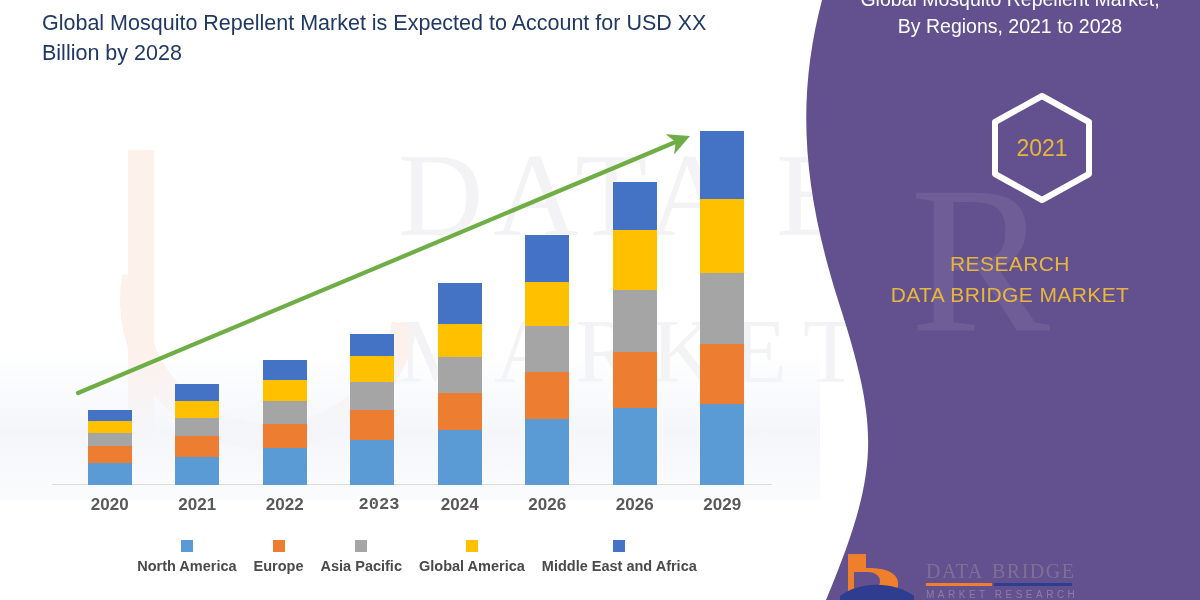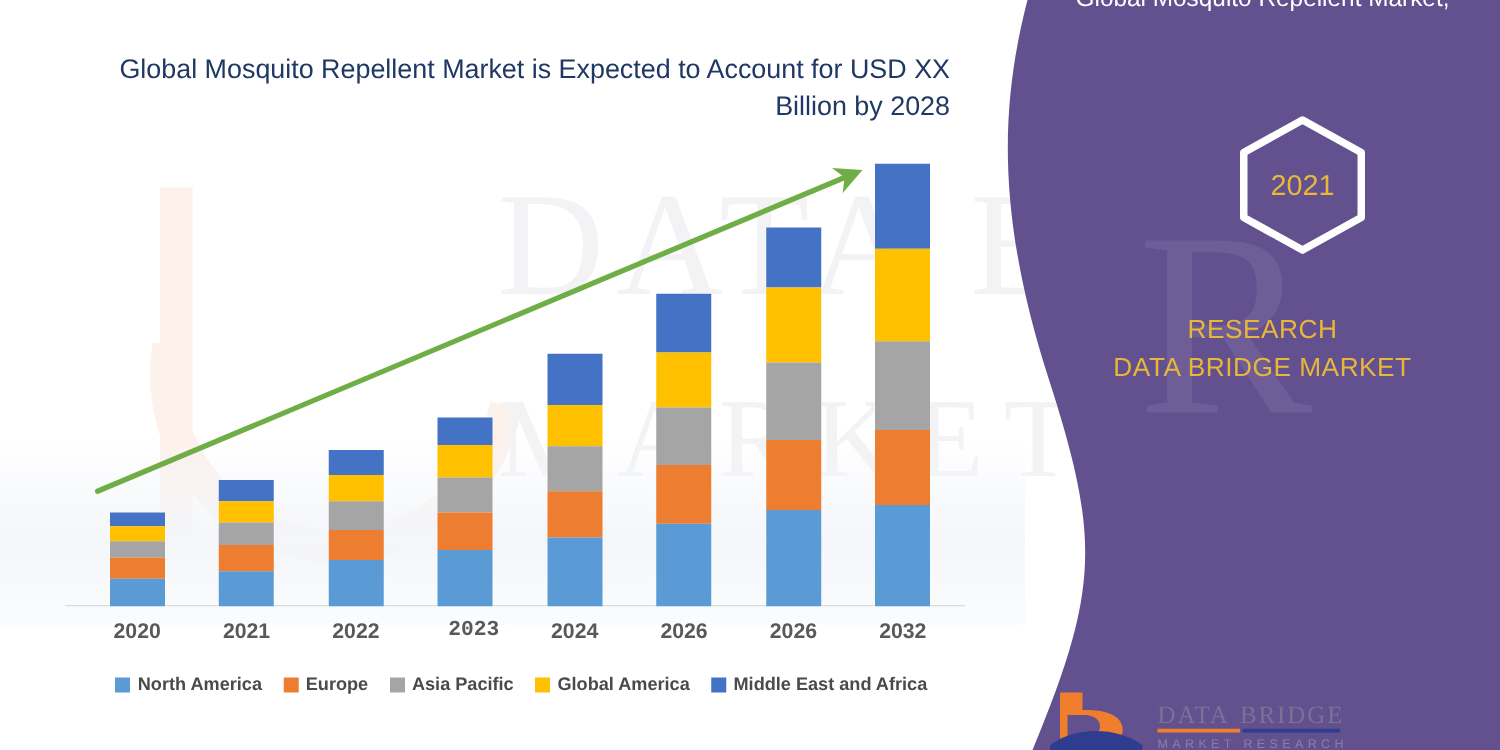--- a/index.html
+++ b/index.html
@@ -49,28 +49,27 @@
   }
   .wm-soft {
     position: absolute; left: 0; top: 350px;
     width: 820px; height: 150px;
     background: linear-gradient(180deg, rgba(244,246,250,0) 0%, #f4f6fa 55%, rgba(244,246,250,0.35) 100%);
   }
 
   
   .headline {
     position: absolute;
-    left: 60px; top: 8px;
+    left: 42px; top: 8px;
     width: 700px;
-    text-align: right;
+    text-align: left;
     color: #1f3864;
     font-size: 21.5px;
     line-height: 30px;
     font-weight: 400;
-    margin-top: 32px;
   }
 
   
   #chart {
     position: absolute;
     left: 0; top: 0;
     width: 800px; height: 600px;
   }
   .plot {
     position: absolute;
@@ -120,21 +119,21 @@
   .legend {
     position: absolute;
     left: 52px; top: 540px;
     width: 730px;
     display: flex;
     justify-content: center;
     align-items: center;
     gap: 17px;
     flex-wrap: nowrap;
   }
-  .leg-item { display: flex; align-items: center; gap: 6px; }
+  .leg-item { display: flex; align-items: center; gap: 6px; flex-direction: column; }
   .leg-swatch { width: 12px; height: 12px; flex: none; }
   .leg-text {
     font-size: 14.5px;
     font-weight: 700;
     color: #4a4a4a;
     white-space: nowrap;
   }
 
   
   .panel-svg {
@@ -282,21 +281,21 @@
     </svg>
 
     <div class="xlabels" id="xlabels">
         <div class="xlab" style="left: 16.75px;">2020</div>
         <div class="xlab" style="left: 104.25px;">2021</div>
         <div class="xlab" style="left: 191.75px;">2022</div>
         <div class="xlab" style="left: 286px; font-family: Liberation Mono, monospace;">2023</div>
         <div class="xlab" style="left: 366.75px;">2024</div>
         <div class="xlab" style="left: 454.25px;">2026</div>
         <div class="xlab" style="left: 541.75px;">2026</div>
-        <div class="xlab" style="left: 629.25px;">2032</div>
+        <div class="xlab" style="left: 629.25px;">2029</div>
       </div>
 
     <div class="legend" id="legend">
         <div class="leg-item">
           <span class="leg-swatch" style="background: rgb(91, 155, 213);"></span>
           <span class="leg-text">North America</span>
         </div>
         <div class="leg-item">
           <span class="leg-swatch" style="background: rgb(237, 125, 49);"></span>
           <span class="leg-text">Europe</span>
@@ -317,20 +316,21 @@
   </div>
 
   <svg class="panel-svg" viewBox="0 0 440 600" preserveAspectRatio="none">
     <path id="panel-shape" d="M 62,0 L 440,0 L 440,600 L 66,600 C 120,470 120,430 78,300 C 40,180 38,92 62,0 Z" fill="#63518F"></path>
     <text x="150" y="330" font-family="Liberation Serif, serif" font-size="210" fill="#ffffff" fill-opacity="0.07" id="panel-wm">R</text>
   </svg>
 
   <div class="panel-content">
     <div class="panel-title">
       <div>Global Mosquito Repellent Market,</div>
+      <div>By Regions, 2021 to 2028</div>
     </div>
 
     <div class="hex-wrap">
       <div class="hex hex-2021">
         <svg viewBox="0 0 104 112">
           <polygon points="52,4 99,30 99,82 52,108 5,82 5,30" fill="none" stroke="#ffffff" stroke-width="6" stroke-linejoin="round"></polygon>
         </svg>
         <span>2021</span>
       </div>
     </div>

